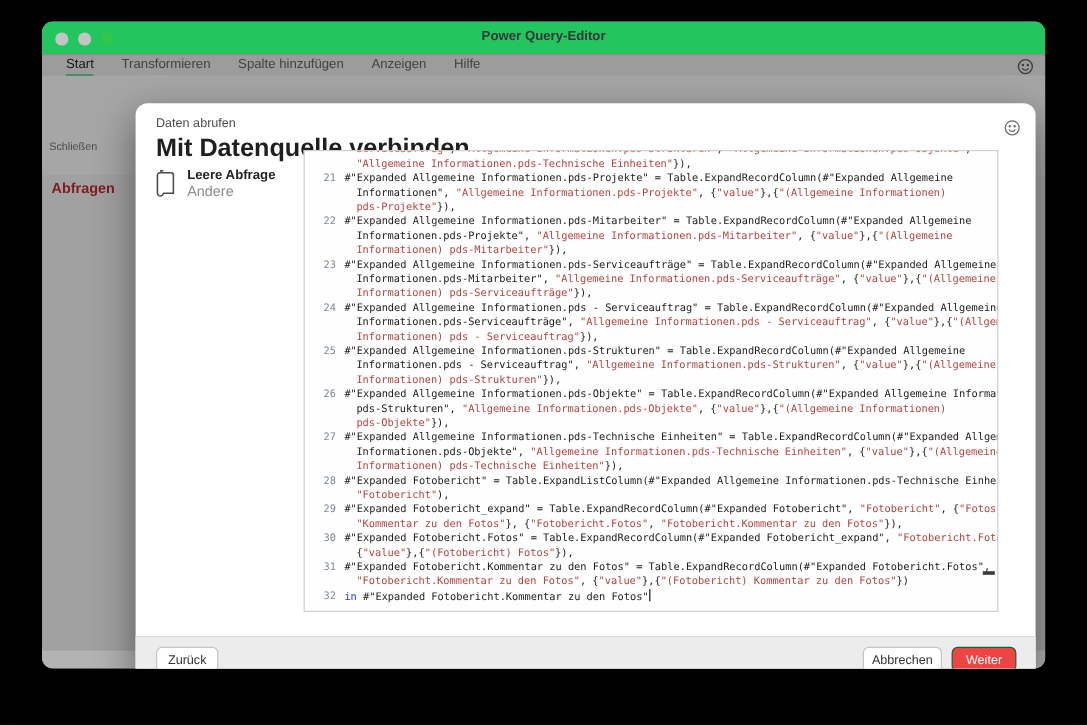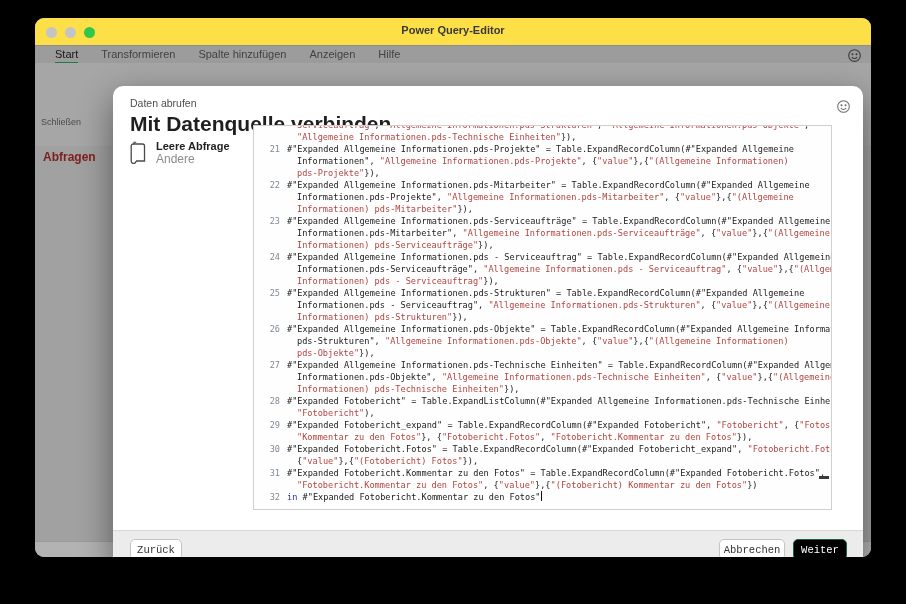--- a/index.html
+++ b/index.html
@@ -1,21 +1,21 @@
 <!DOCTYPE html>
 <html><head>
 <meta charset="utf-8">
 <style>
   html,body{margin:0;padding:0;background:#000;}
   body{width:906px;height:604px;position:relative;font-family:"Liberation Sans",sans-serif;-webkit-font-smoothing:antialiased;}
   .stage{position:absolute;inset:0;overflow:hidden;}
 
   
   .window{position:absolute;left:35px;top:18px;width:836px;height:539px;border-radius:9px;overflow:hidden;background:#a1a1a1;box-shadow:0 10px 40px rgba(0,0,0,.6);}
-  .titlebar{position:absolute;left:0;top:0;width:100%;height:27px;background:#fde047;}
+  .titlebar{position:absolute;left:0;top:0;width:100%;height:27px;background:#22c55e;}
   .tl-dots{position:absolute;left:11px;top:9px;display:flex;gap:8px;}
   .dot{width:11px;height:11px;border-radius:50%;}
   .dot.gray{background:#c4c4c4;}
   .dot.green{background:#31c748;}
   .win-title{position:absolute;left:0;right:0;top:6px;text-align:center;font-size:11px;font-weight:bold;color:#383838;}
 
   .menubar{position:absolute;left:0;top:27px;width:100%;height:18px;background:#9c9c9c;border-top:1px solid #8e8e8e;display:flex;align-items:center;padding-left:20px;gap:23px;box-sizing:border-box;}
   .menu-item{font-size:11px;color:#424242;line-height:17px;height:18px;}
   .menu-item.active{color:#171717;border-bottom:2px solid #1e7b45;box-sizing:border-box;}
   .menu-smiley{position:absolute;right:9px;top:2px;}
@@ -56,24 +56,24 @@
   .lt{color:#1b1b1b;}
   .cl.wrap .lt{margin-left:10px;}
   .t-p{color:#1b1b1b;}
   .t-s{color:#b04540;}
   .t-k{color:#2b2bd0;}
   .caret{display:inline-block;width:1px;height:10px;background:#111;vertical-align:-1px;}
   .code-scroll-thumb{position:absolute;right:2px;top:350px;width:10px;height:3px;background:#3a3a3a;}
 
   
   .dlg-footer{position:absolute;left:0;bottom:0;width:100%;height:36px;background:#ececec;border-top:1px solid #d9d9d9;border-radius:0 0 10px 10px;}
-  .btn{position:absolute;top:8px;height:21px;border-radius:5px;background:#fff;border:1px solid #c4c4c4;font-size:10.5px;color:#333;display:flex;align-items:center;justify-content:center;box-sizing:border-box;font-family:Liberation Mono, monospace;}
+  .btn{position:absolute;top:8px;height:21px;border-radius:5px;background:#fff;border:1px solid #c4c4c4;font-size:10.5px;color:#333;display:flex;align-items:center;justify-content:center;box-sizing:border-box;font-family:Liberation Sans, sans-serif;}
   .btn-back{left:17px;width:52px;}
   .btn-cancel{left:606px;width:66px;}
-  .btn-next{left:680px;width:54px;background:#000000;border:1px solid #15613a;color:#fff;}
+  .btn-next{left:680px;width:54px;background:#ef4444;border:1px solid #15613a;color:#fff;}
 </style>
 </head>
 <body>
 
 <div class="stage">
 
   <div class="window">
 
     <div class="titlebar">
       <div class="tl-dots">

